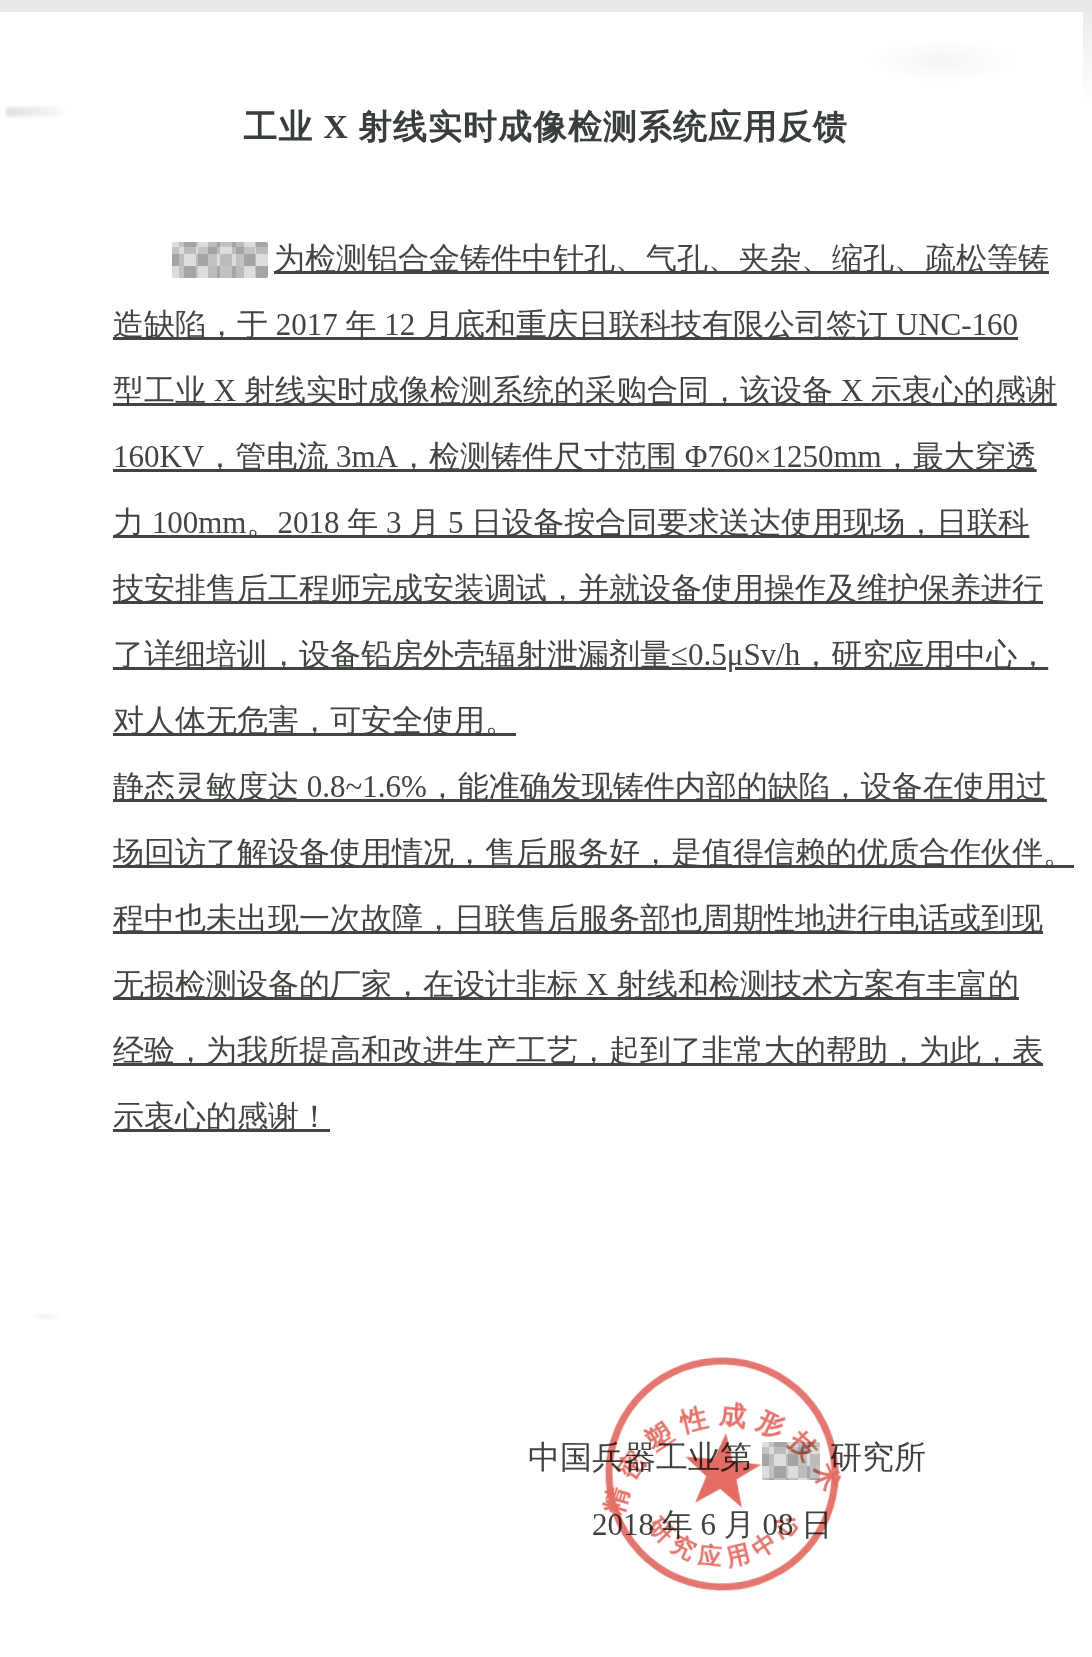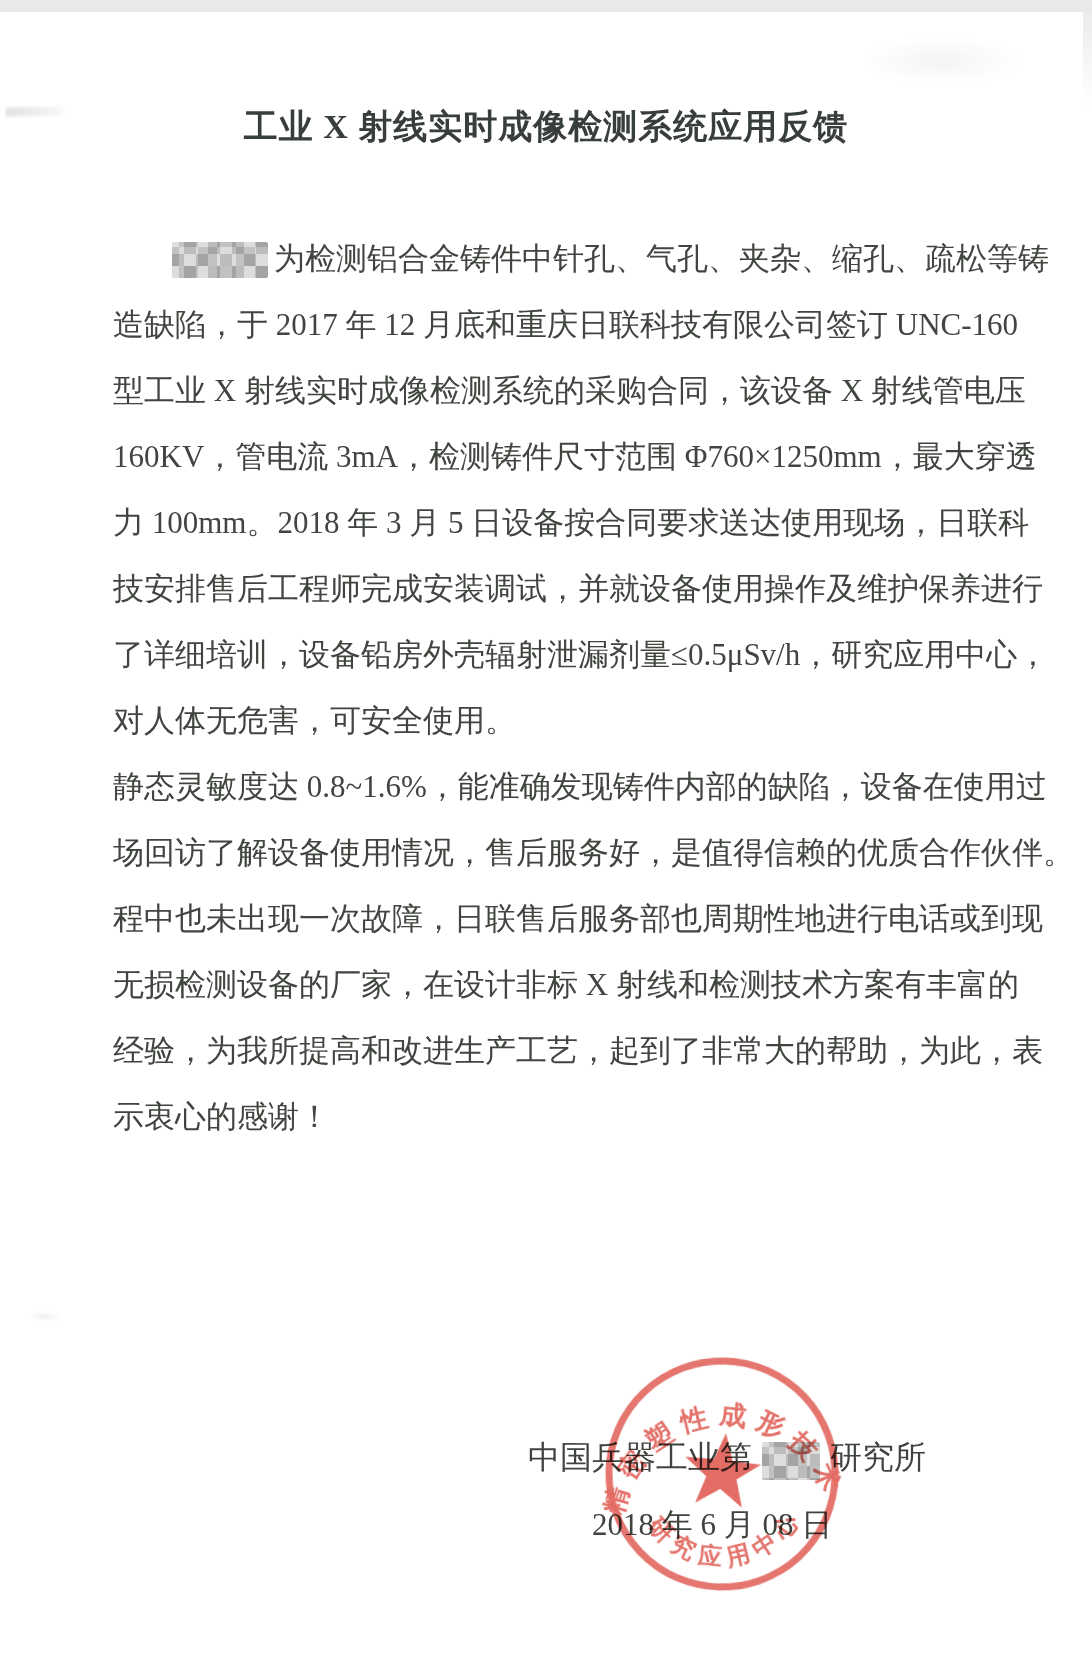--- a/index.html
+++ b/index.html
@@ -20,20 +20,21 @@
     text-align: center;
     font-size: 34px;
     font-weight: bold;
     letter-spacing: 1px;
     color: #383e3b;
   }
   .body-text {
     position: absolute;
     left: 113px; top: 214px;
     width: 890px;
+    text-decoration: underline;
   }
   .bline {
     height: 66px;
     line-height: 66px;
     font-size: 31px;
     text-align: justify;
     text-align-last: justify;
     -moz-text-align-last: justify;
     white-space: nowrap;
     color: #40453f;
@@ -108,21 +109,21 @@
   <div class="artifact smudge-1"></div>
   <div class="artifact smudge-2"></div>
   <div class="artifact smudge-3"></div>
   <div class="artifact smudge-4"></div>
 
   <div class="doc-title">工业 X 射线实时成像检测系统应用反馈</div>
 
   <div class="body-text">
     <div class="bline first"><span class="mosaic mosaic-name"></span><span>为检测铝合金铸件中针孔、气孔、夹杂、缩孔、疏松等铸</span></div>
     <div class="bline">造缺陷，于 2017 年 12 月底和重庆日联科技有限公司签订 UNC-160</div>
-    <div class="bline">型工业 X 射线实时成像检测系统的采购合同，该设备 X 射线管电压</div>
+    <div class="bline">型工业 X 射线实时成像检测系统的采购合同，该设备 X 示衷心的感谢</div>
     <div class="bline">160KV，管电流 3mA，检测铸件尺寸范围 Φ760×1250mm，最大穿透</div>
     <div class="bline">力 100mm。2018 年 3 月 5 日设备按合同要求送达使用现场，日联科</div>
     <div class="bline">技安排售后工程师完成安装调试，并就设备使用操作及维护保养进行</div>
     <div class="bline">了详细培训，设备铅房外壳辐射泄漏剂量≤0.5μSv/h，研究应用中心，</div>
     <div class="bline para-end">对人体无危害，可安全使用。</div>
     <div class="bline">静态灵敏度达 0.8~1.6%，能准确发现铸件内部的缺陷，设备在使用过</div>
     <div class="bline">场回访了解设备使用情况，售后服务好，是值得信赖的优质合作伙伴。</div>
     <div class="bline">程中也未出现一次故障，日联售后服务部也周期性地进行电话或到现</div>
     <div class="bline">无损检测设备的厂家，在设计非标 X 射线和检测技术方案有丰富的</div>
     <div class="bline">经验，为我所提高和改进生产工艺，起到了非常大的帮助，为此，表</div>

